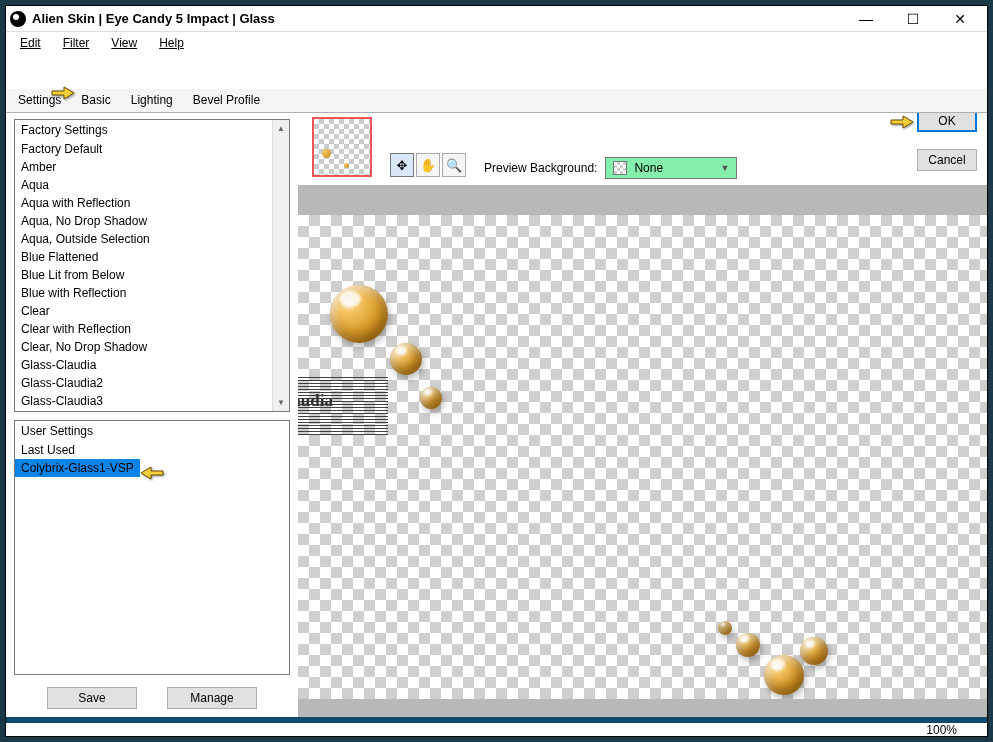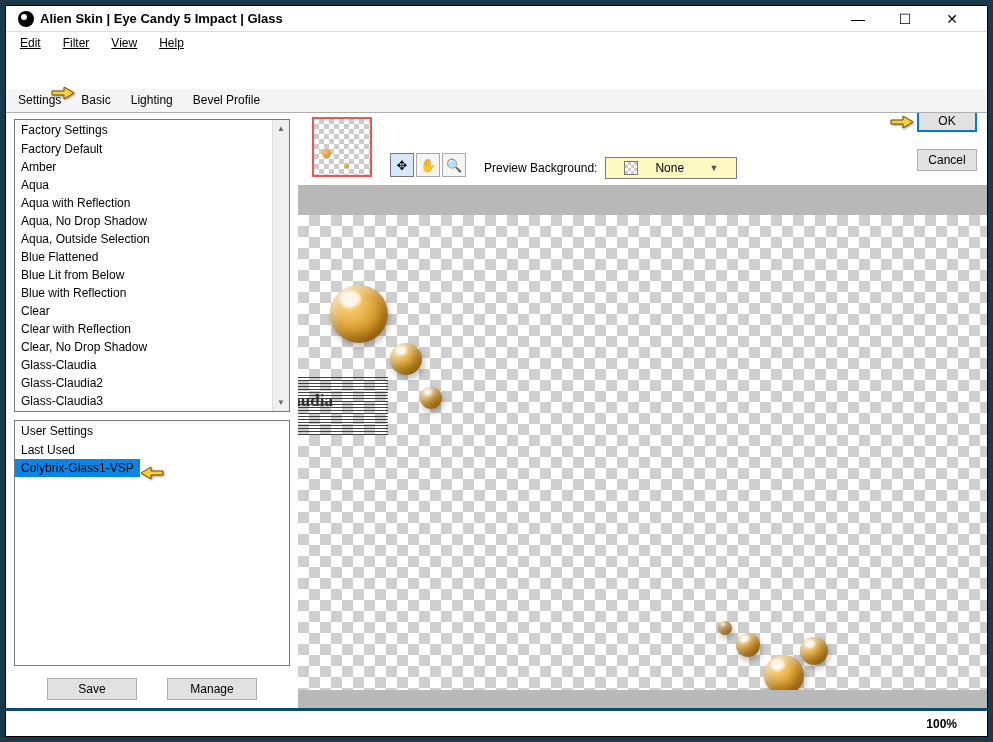--- a/index.html
+++ b/index.html
@@ -1,18 +1,18 @@
 <!DOCTYPE html>
 <html><head>
 <meta charset="utf-8">
 <style>
 * { box-sizing: border-box; margin: 0; padding: 0; font-family: "Segoe UI", Tahoma, sans-serif; font-size: 12px; }
 body { background: #1a3a4a; padding: 5px; }
 .window { background: #fff; border: 1px solid #000; width: 983px; height: 732px; display: flex; flex-direction: column; }
-.titlebar { height: 26px; display: flex; align-items: center; padding: 0 12px; border-bottom: 1px solid #ddd; }
+.titlebar { height: 26px; display: flex; align-items: center; padding: 0 4px; border-bottom: 1px solid #ddd; }
 .titlebar-icon { width: 16px; height: 16px; background: #000; border-radius: 50%; margin-right: 6px; position: relative; }
 .titlebar-icon::after { content: ""; position: absolute; top: 3px; left: 3px; width: 6px; height: 6px; background: #fff; border-radius: 50%; }
 .titlebar-text { flex: 1; font-weight: 600; font-size: 13px; }
 .win-btns { display: flex; gap: 1px; }
 .win-btn { width: 46px; height: 22px; display: flex; align-items: center; justify-content: center; font-size: 14px; cursor: default; }
 .menubar { height: 22px; display: flex; align-items: center; padding: 2px 4px; gap: 2px; text-decoration: underline; }
 .menu-item { padding: 2px 10px; cursor: default; }
 .tabbar { height: 24px; display: flex; align-items: center; padding: 0 8px; gap: 12px; border-bottom: 1px solid #b0b0b0; background: #f5f5f5; position: relative; margin-top: 35px; }
 .tab { padding: 3px 4px 4px; cursor: default; position: relative; }
 .tab.active { }
@@ -36,32 +36,32 @@
 .right-top { display: flex; align-items: flex-start; padding: 4px 8px 6px 14px; gap: 18px; }
 .ok-cancel { position: absolute; right: 10px; top: -3px; display: flex; flex-direction: column; gap: 17px; align-items: flex-end; z-index: 5; }
 .ok-btn { width: 60px; height: 22px; border: 2px solid #0078d7; background: #e1e1e1; font-size: 12px; }
 .cancel-btn { width: 60px; height: 22px; border: 1px solid #adadad; background: #e1e1e1; font-size: 12px; }
 .thumb { width: 60px; height: 60px; border: 2px solid #e55; background-image: linear-gradient(45deg,#ccc 25%,transparent 25%,transparent 75%,#ccc 75%),linear-gradient(45deg,#ccc 25%,#fff 25%,#fff 75%,#ccc 75%); background-size: 10px 10px; background-position: 0 0,5px 5px; position: relative; }
 .thumb-dot { position: absolute; border-radius: 50%; background: radial-gradient(circle at 30% 30%, #f5c665, #c88a1e); }
 .toolbar-icons { display: flex; gap: 2px; margin-top: 36px; }
 .tool-icon { width: 24px; height: 24px; border: 1px solid #aaa; background: #f5f5f5; display: flex; align-items: center; justify-content: center; font-size: 13px; cursor: default; }
 .tool-icon.active { border: 1px solid #777; background: #d8e8f8; }
 .preview-bg-row { display: flex; align-items: center; gap: 8px; margin-top: 40px; }
-.combo { display: flex; align-items: center; border: 1px solid #7a7a7a; height: 22px; width: 132px; background: #fef9c3; padding: 0 18px; gap: 17px; }
+.combo { display: flex; align-items: center; border: 1px solid #7a7a7a; height: 22px; width: 132px; background: #86efac; padding: 0 7px; gap: 7px; }
 .combo-swatch { width: 14px; height: 14px; border: 1px solid #777; background-image: linear-gradient(45deg,#ccc 25%,transparent 25%,transparent 75%,#ccc 75%),linear-gradient(45deg,#ccc 25%,#fff 25%,#fff 75%,#ccc 75%); background-size: 6px 6px; background-position: 0 0,3px 3px; }
 .combo-caret { margin-left: auto; font-size: 9px; color: #555; }
 .gray-bar { height: 30px; background: #b8b8b8; }
 .preview-area { flex: 1; background-image: linear-gradient(45deg,#cfcfcf 25%,transparent 25%,transparent 75%,#cfcfcf 75%),linear-gradient(45deg,#cfcfcf 25%,#fff 25%,#fff 75%,#cfcfcf 75%); background-size: 22px 22px; background-position: 0 0,11px 11px; position: relative; overflow: hidden; }
 .gray-bar2 { height: 18px; background: #b8b8b8; }
 .glass-ball { position: absolute; border-radius: 50%; background: radial-gradient(circle at 32% 28%, #fff6 0%, #f5c665 18%, #d89b2a 55%, #ad7612 90%); box-shadow: 2px 4px 6px rgba(0,0,0,.25), inset -4px -6px 12px rgba(90,50,0,.5), inset 3px 4px 8px rgba(255,255,255,.7); }
 .glass-ball::after { content: ""; position: absolute; top: 10%; left: 18%; width: 35%; height: 28%; background: rgba(255,255,255,.75); border-radius: 50%; filter: blur(1px); }
 .watermark { position: absolute; left: -40px; top: 160px; width: 130px; height: 60px; opacity: .85; z-index: 20; }
 .watermark .lines { position: absolute; inset: 0; background: repeating-linear-gradient(0deg,#222 0,#222 1px,transparent 1px,transparent 3px); }
 .watermark .txt { position: absolute; top: 16px; left: 22px; font-family: cursive; font-size: 17px; font-weight: bold; color: #111; }
-.statusbar { height: 28px; border-top: 3px solid #0c4a6e; display: flex; justify-content: flex-end; align-items: center; padding: 0 30px; font-size: 12px; font-weight: bold; }
+.statusbar { height: 19px; border-top: 6px solid #0c4a6e; display: flex; justify-content: flex-end; align-items: center; padding: 0 30px; font-size: 12px; }
 </style>
 </head>
 <body>
 
 <div class="window">
 
   <div class="titlebar">
     <div class="titlebar-icon"></div>
     <div class="titlebar-text">Alien Skin | Eye Candy 5 Impact | Glass</div>
     <div class="win-btns">

